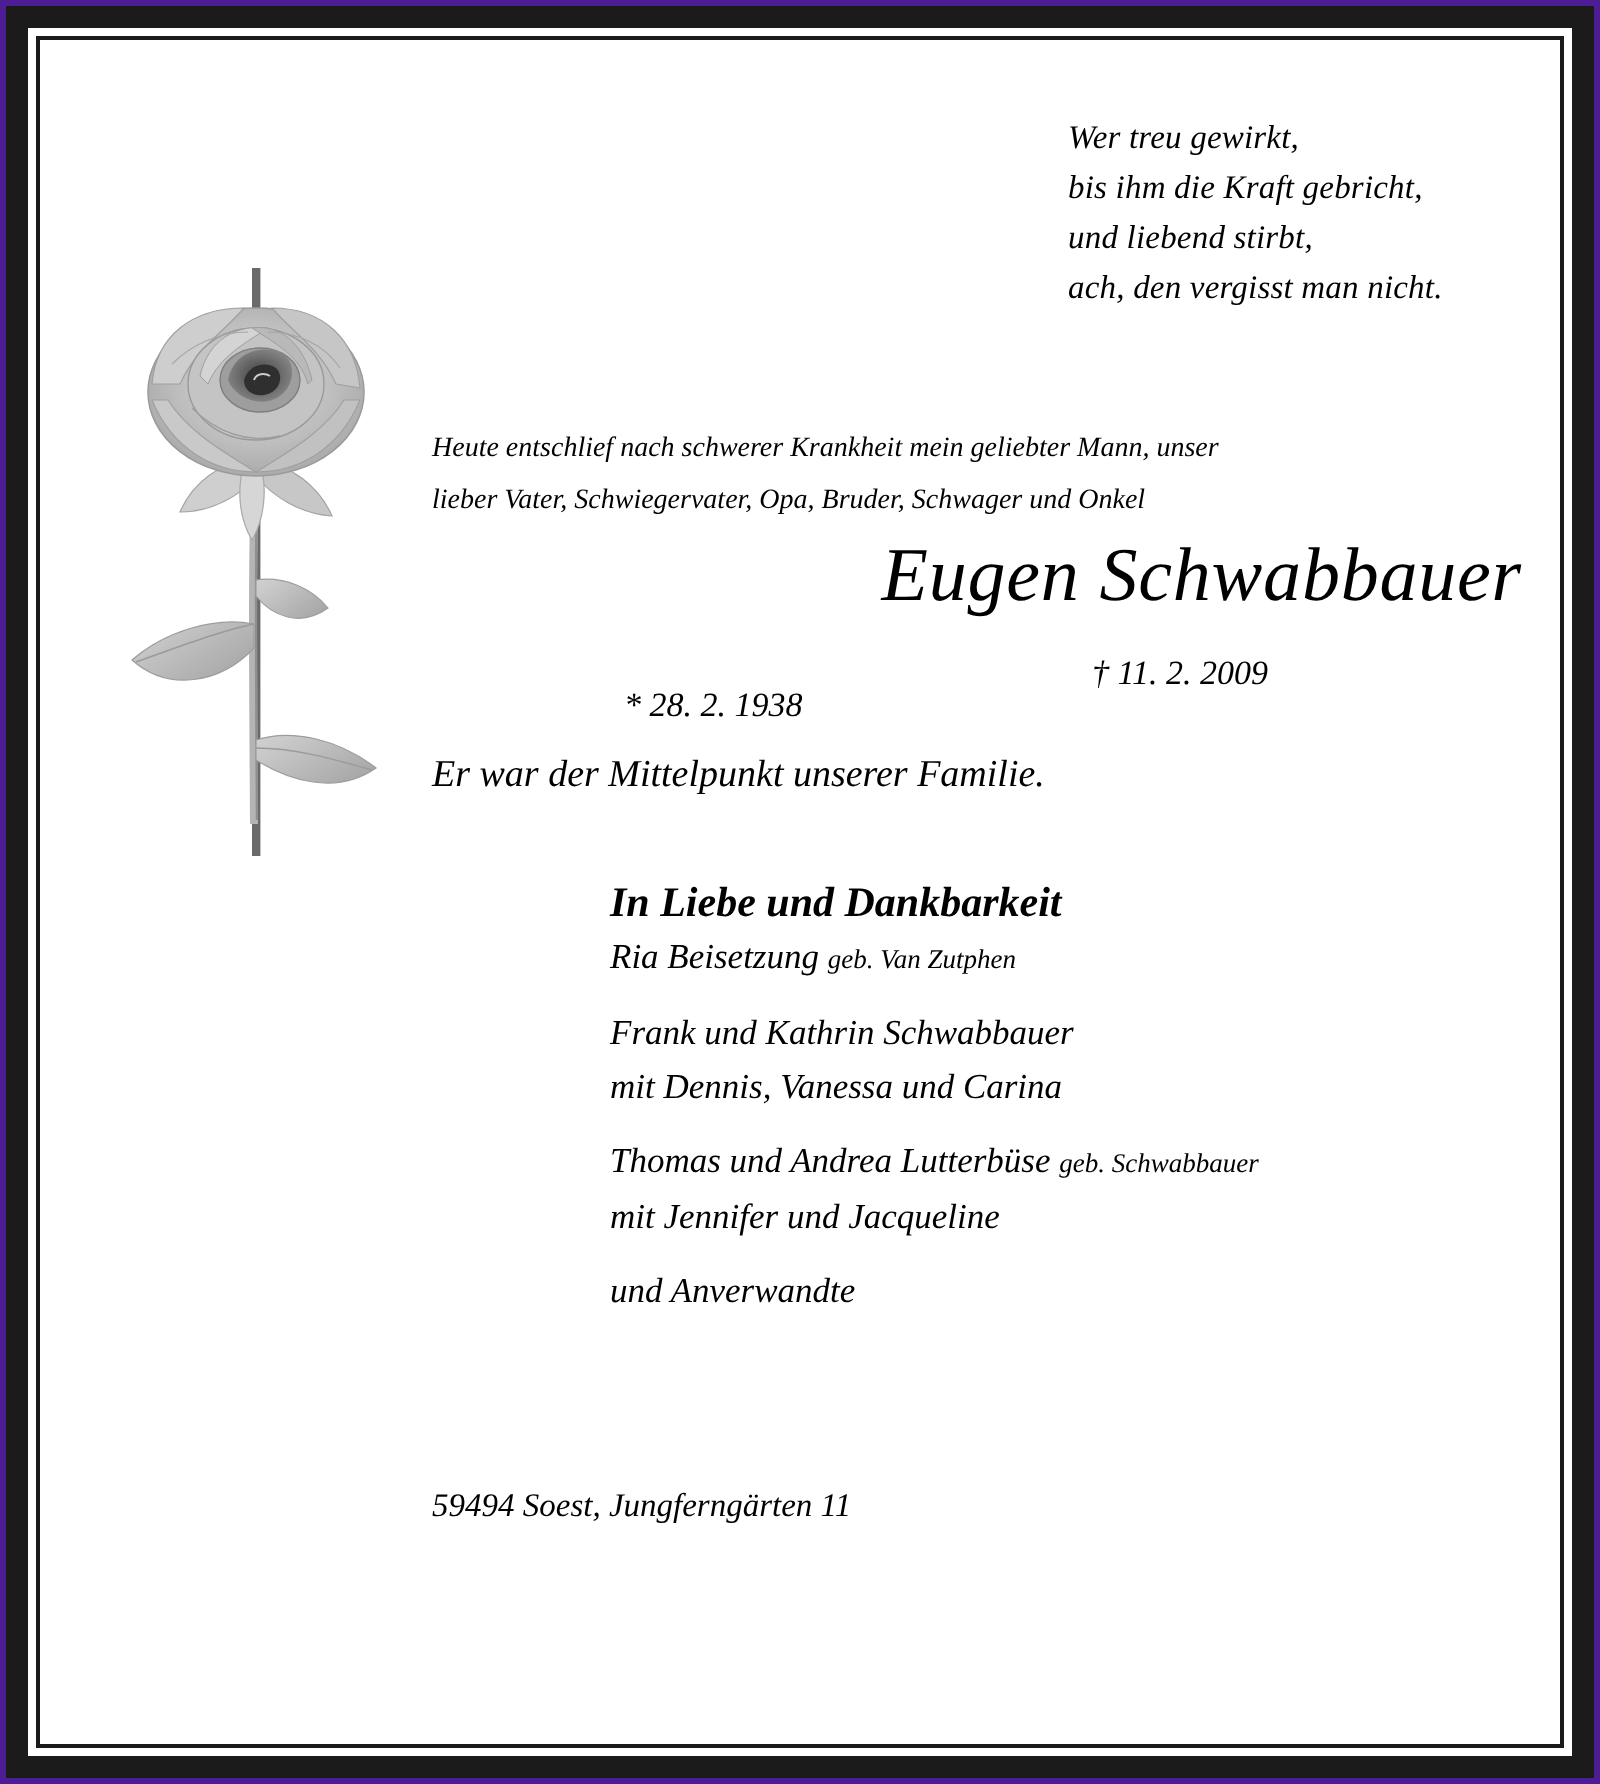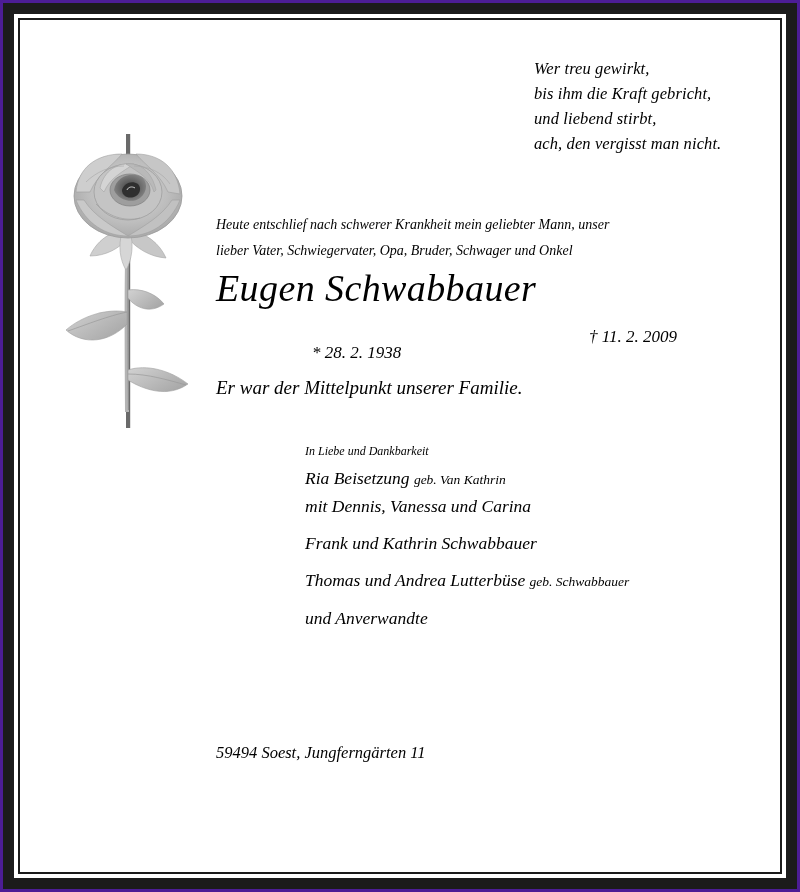--- a/index.html
+++ b/index.html
@@ -86,21 +86,21 @@
     font-size: 14px;
     line-height: 26px;
     white-space: pre-line;
   }
 
   .name {
     position: absolute;
     left: 196px;
     top: 245px;
     width: 545px;
-    text-align: left;
+    text-align: right;
     font-style: italic;
     font-size: 38px;
     line-height: 46px;
     letter-spacing: 0.4px;
   }
 
   .dates {
     position: absolute;
     left: 196px;
     top: 304px;
@@ -111,21 +111,20 @@
   }
   .dates .born {
     position: absolute;
     left: 96px;
     top: 16px;
   }
   .dates .died {
     position: absolute;
     left: 330px;
     top: 0;
-    margin-left: 43px;
   }
 
   .mid-line {
     position: absolute;
     left: 196px;
     top: 355px;
     width: 545px;
     font-style: italic;
     font-size: 19px;
     line-height: 26px;
@@ -142,22 +141,23 @@
   .family .fam-line {
     line-height: 27px;
   }
   .family .fam-line.gap {
     margin-top: 10px;
   }
   .family .nee {
     font-size: 13.5px;
   }
   .family .intro {
-    font-size: 12px;
+    font-size: 21px;
     line-height: 27px;
+    font-weight: bold;
   }
 
   .address {
     position: absolute;
     left: 196px;
     top: 683px;
     font-style: italic;
     font-size: 16.5px;
     line-height: 26px;
     margin-top: 37px;
@@ -259,32 +259,33 @@
             <span class="died">† 11. 2. 2009</span>
           </div>
 
           <div class="mid-line">Er war der Mittelpunkt unserer Familie.</div>
 
           <div class="family">
             <div class="fam-line intro">In Liebe und Dankbarkeit</div>
 
             <div class="fam-line">
               <span>Ria Beisetzung</span>
-              <span class="nee">geb. Van Kathrin</span>
+              <span class="nee">geb. Van Zutphen</span>
             </div>
 
-            <div class="fam-line">mit Dennis, Vanessa und Carina</div>
             <div class="fam-line gap">
               <span>Frank und Kathrin Schwabbauer</span>
             </div>
+            <div class="fam-line">mit Dennis, Vanessa und Carina</div>
 
             <div class="fam-line gap">
               <span>Thomas und Andrea Lutterbüse</span>
               <span class="nee">geb. Schwabbauer</span>
             </div>
+            <div class="fam-line">mit Jennifer und Jacqueline</div>
 
             <div class="fam-line gap">und Anverwandte</div>
           </div>
 
           <div class="address">59494 Soest, Jungferngärten 11</div>
 
 
         </div>
       </div>
     </div>

